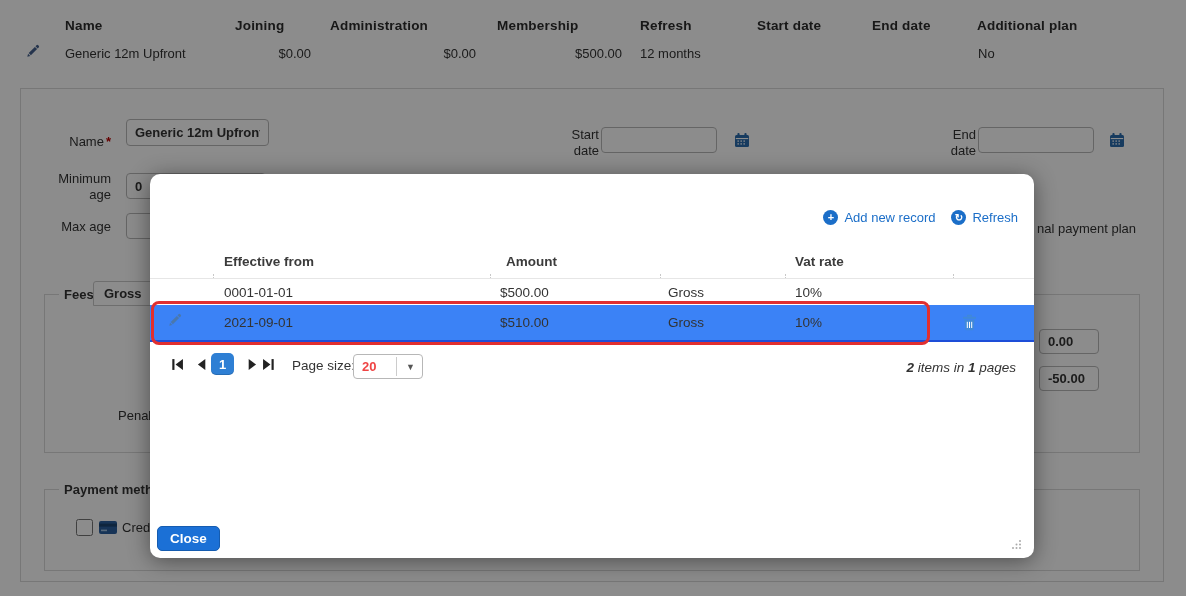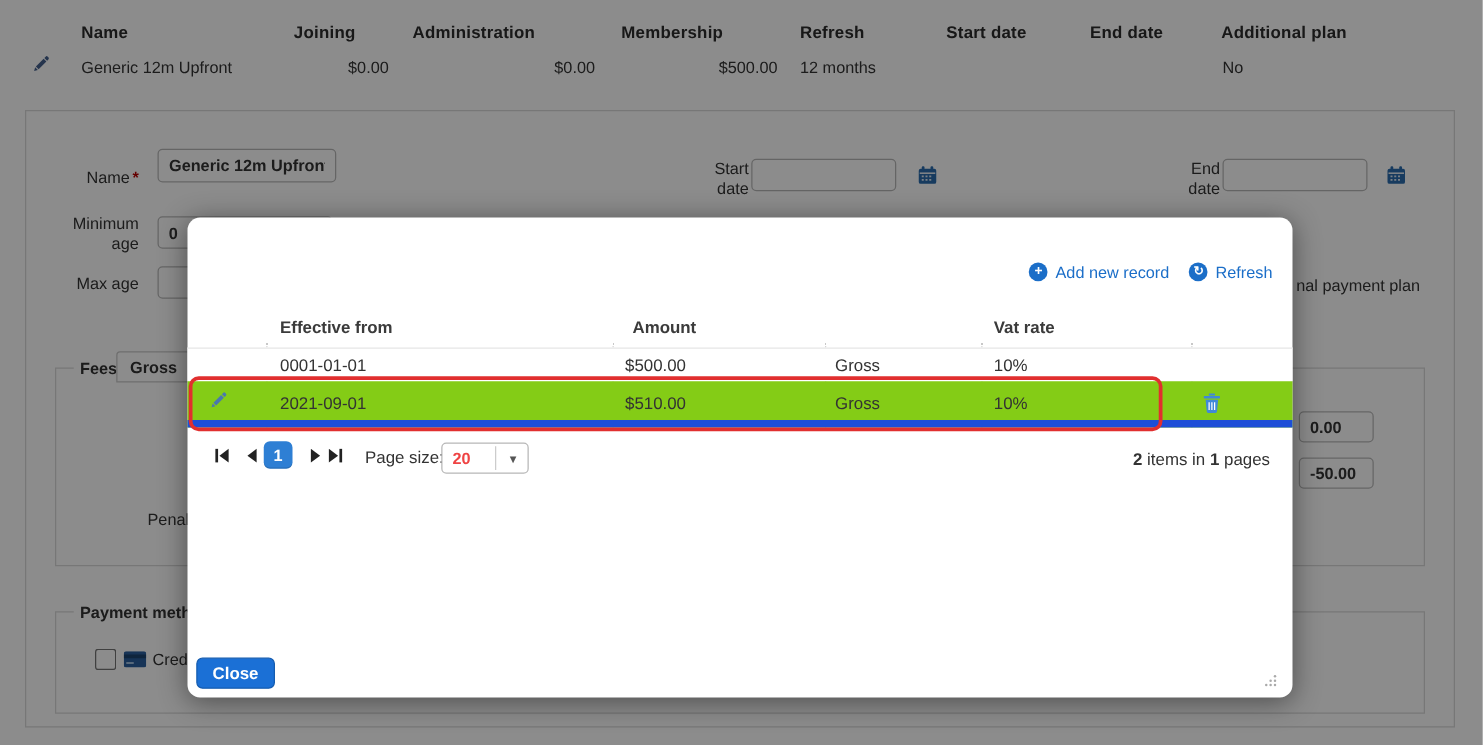--- a/index.html
+++ b/index.html
@@ -44,41 +44,41 @@
   }
   .link { color: #1b6ec8; font-size: 13px; cursor: pointer; display: inline-flex; align-items: center; gap: 6px; white-space: nowrap; }
   .circle-ico {
     width: 15px; height: 15px; border-radius: 50%; background: #1b6ec8; color: #fff;
     display: inline-flex; align-items: center; justify-content: center;
     font-size: 11px; font-weight: bold; line-height: 1;
   }
   .m-colhdr { font-size: 13.5px; font-weight: bold; color: #3b3b3b; }
   .dotsep { border-left: 1px dotted #c8c8c8; width: 0; }
   .row1 { left:0; right:0; top:104px; height:27px; border-top:1px solid #e6e6e6; background:#fff; }
-  .row2 { left:0; right:0; top:131px; height:37px; background:#84cc16; border-bottom:6px solid #1d4ed8; }
+  .row2 { left:0; right:0; top:131px; height:37px; background:#3b82f6; border-bottom:2px solid #1d4ed8; }
   .redsel { left:1px; top:127px; width:779px; height:44px; border:3px solid #e12f2f; border-radius:8px; pointer-events:none; }
   .cell { font-size: 13.5px; color: #333; white-space: nowrap; }
 
   .pgbtn { width: 14px; height: 14px; display:inline-block; cursor: pointer; }
   .page-current {
     width: 23px; height: 22px; background: #2e7fd4; border-radius: 5px;
     color: #fff; font-weight: bold; font-size: 13px;
     display: flex; align-items: center; justify-content: center;
     box-shadow: inset 0 -1px 0 rgba(0,0,0,.15);
   }
   .dd { width: 70px; height: 25px; border: 1px solid #b7b7b7; border-radius: 4px; background:#fff; }
   .dd .val { position:absolute; left:8px; top:4px; font-size:13px; font-weight:bold; color:#ef4444; }
   .dd .div { position:absolute; right:25px; top:2px; bottom:2px; width:1px; background:#ccc; }
   .dd .caret { position:absolute; right:7px; top:7px; font-size:9px; color:#555; }
   .closebtn {
     left: 7px; top: 352px; background: #1b70d6; border: 1px solid #155cb0; border-radius: 5px;
     color: #fff; font-weight: bold; font-size: 13.5px; padding: 4px 12px; cursor: pointer;
     font-family: "Liberation Sans", sans-serif;
   }
-  .summary { font-size: 13.5px; color: #333; white-space: nowrap; }
+  .summary { font-size: 13.5px; color: #333; white-space: nowrap; font-style: italic; }
   svg { display: block; }
 </style>
 </head>
 <body>
 
 <div class="abs" style="left:0;top:0;right:0;height:88px;">
   <span class="abs hdr" style="left:65px;top:18px">Name</span>
   <span class="abs hdr" style="left:235px;top:18px">Joining</span>
   <span class="abs hdr" style="left:330px;top:18px">Administration</span>
   <span class="abs hdr" style="left:497px;top:18px">Membership</span>

